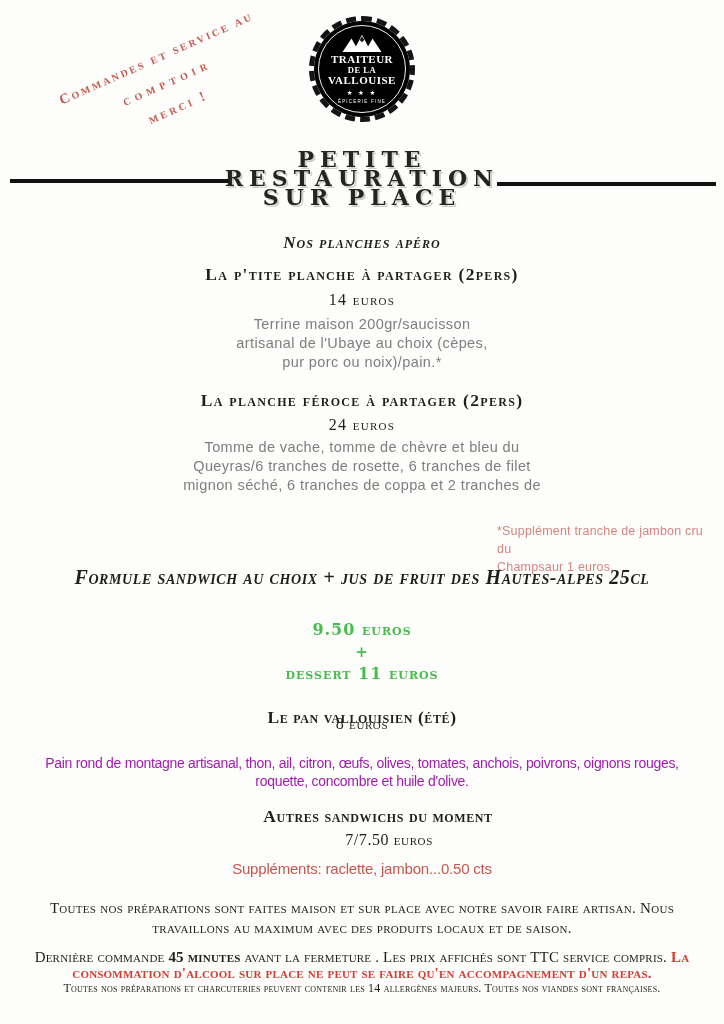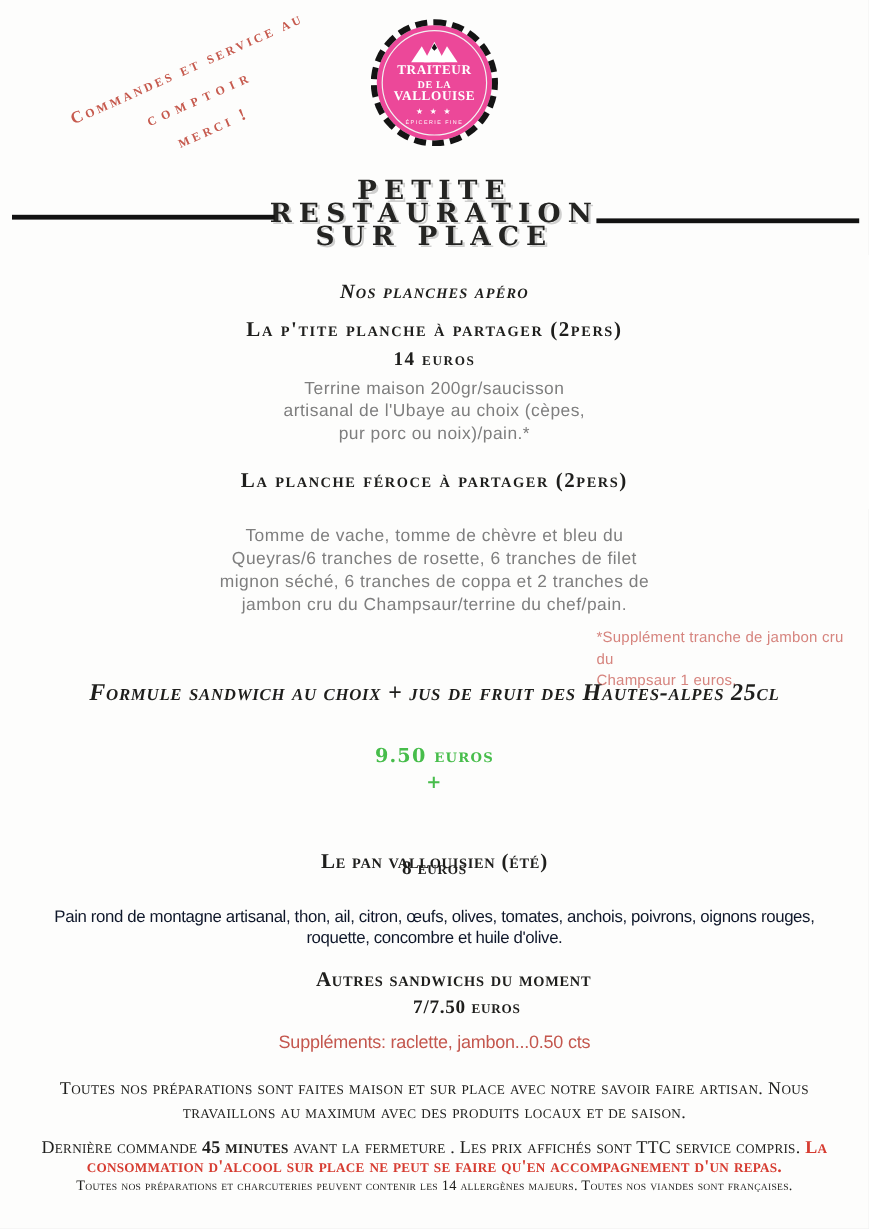--- a/index.html
+++ b/index.html
@@ -15,21 +15,21 @@
     color:#c65a4e; text-align:center;
     font-variant:small-caps; font-weight:bold;
     font-size:14px; letter-spacing:2.5px; line-height:27px;
   }
   .note .l2 { letter-spacing:5px; }
   .note .l3 { letter-spacing:3px; }
   
   .badge {
     position:absolute; top:16px; left:50%; transform:translateX(-50%);
     width:96px; height:96px; border-radius:50%;
-    background:#ec4899; background-clip:padding-box;
+    background:#000000; background-clip:padding-box;
     border:5px dashed #141414;
   }
   .badge-ring {
     position:absolute; inset:4px; border:1px solid #f2f2f2; border-radius:50%;
     display:flex; flex-direction:column; align-items:center; justify-content:center;
   }
   .logo-mountains { margin-bottom:2px; }
   .logo-name { color:#fff; font-weight:bold; text-align:center; line-height:1.05; letter-spacing:.5px; }
   .logo-name .big { font-size:11px; }
   .logo-name .small { font-size:8.5px; }
@@ -42,36 +42,36 @@
     font-size:22px; line-height:19px; letter-spacing:6px;
     color:#242422; text-shadow:2px 2px 0 rgba(0,0,0,.18);
   }
   .rule { position:absolute; height:3.5px; background:#121212; width:219px; }
   .rule-left  { top:179px; left:10px; }
   .rule-right { top:182px; left:497px; }
   
   .center { position:absolute; left:0; width:100%; text-align:center; }
   .subtitle { font-style:italic; font-weight:bold; font-variant:small-caps; font-size:17px; letter-spacing:1px; }
   .item-name { font-weight:bold; font-variant:small-caps; font-size:17.5px; letter-spacing:1.3px; }
-  .price { font-weight:bold; font-variant:small-caps; font-size:16px; letter-spacing:1.3px; }
+  .price { font-weight:normal; font-variant:small-caps; font-size:16px; letter-spacing:1.3px; }
   .formule { font-style:italic; font-weight:bold; font-variant:small-caps; font-size:20px; letter-spacing:.6px; }
   
   .desc-gray {
     color:#7e7e7e; font-family:"Liberation Sans",sans-serif;
     font-size:14.5px; line-height:19px; letter-spacing:.4px;
   }
   .desc-gray .block { display:inline-block; text-align:center; }
   .footnote {
     position:absolute; top:522px; left:497px; width:220px; text-align:left;
     color:#d6847e; font-family:"Liberation Sans",sans-serif;
     font-size:12.5px; line-height:18px; letter-spacing:.2px;
   }
   .green { color:#47bd4b; font-family:"DejaVu Serif",serif; font-weight:bold; font-variant:small-caps; letter-spacing:1px; }
   .desc-black {
-    color:#0f172a; font-family:"Liberation Sans",sans-serif;
+    color:#a21caf; font-family:"Liberation Sans",sans-serif;
     font-size:14px; line-height:18px; letter-spacing:-.3px;
   }
   .supplements {
     color:#c4574e; font-family:"Liberation Sans",sans-serif;
     font-size:15px; letter-spacing:-.2px;
   }
   
   .maison {
     position:absolute; top:899px; left:22px; right:22px; text-align:center;
     font-variant:small-caps; font-size:15px; line-height:19.5px; letter-spacing:.3px;
@@ -130,37 +130,38 @@
   <div class="center price" style="top:291px;">14 euros</div>
   <div class="center desc-gray" style="top:315px;">
     <div class="block">
       <div>Terrine maison 200gr/saucisson</div>
       <div>artisanal de l'Ubaye au choix (cèpes,</div>
       <div>pur porc ou noix)/pain.*</div>
     </div>
   </div>
 
   <div class="center item-name" style="top:390px;">La planche féroce à partager (2pers)</div>
+  <div class="center price" style="top:416px;">24 euros</div>
   <div class="center desc-gray" style="top:438px;">
     <div class="block">
       <div>Tomme de vache, tomme de chèvre et bleu du</div>
       <div>Queyras/6 tranches de rosette, 6 tranches de filet</div>
       <div>mignon séché, 6 tranches de coppa et 2 tranches de</div>
-      <div>jambon cru du Champsaur/terrine du chef/pain.</div>
     </div>
   </div>
 
   <div class="footnote">
     <div>*Supplément tranche de jambon cru du</div>
     <div>Champsaur 1 euros.</div>
   </div>
 
   <div class="center formule" style="top:566px;">Formule  sandwich au choix + jus de fruit des Hautes-alpes 25cl</div>
   <div class="center green" style="top:620px;font-size:16px;">9.50 euros</div>
   <div class="center green" style="top:643px;font-size:15px;">+</div>
+  <div class="center green" style="top:664px;font-size:16px;">dessert 11 euros</div>
 
   <div class="center item-name" style="top:707px;letter-spacing:.6px;">Le pan vallouisien (été)</div>
   <div class="center price" style="top:695px;letter-spacing:.6px;margin-top:20px;">8 euros</div>
   <div class="center desc-black" style="top:754px;">
     <div>Pain rond de montagne artisanal, thon, ail, citron, œufs, olives, tomates, anchois, poivrons, oignons rouges,</div>
     <div>roquette, concombre et huile d'olive.</div>
   </div>
 
   <div class="center item-name" style="top:806px;letter-spacing:.6px;padding-left:16px;">Autres sandwichs du moment</div>
   <div class="center price" style="top:831px;letter-spacing:.6px;padding-left:27px;">7/7.50 euros</div>

